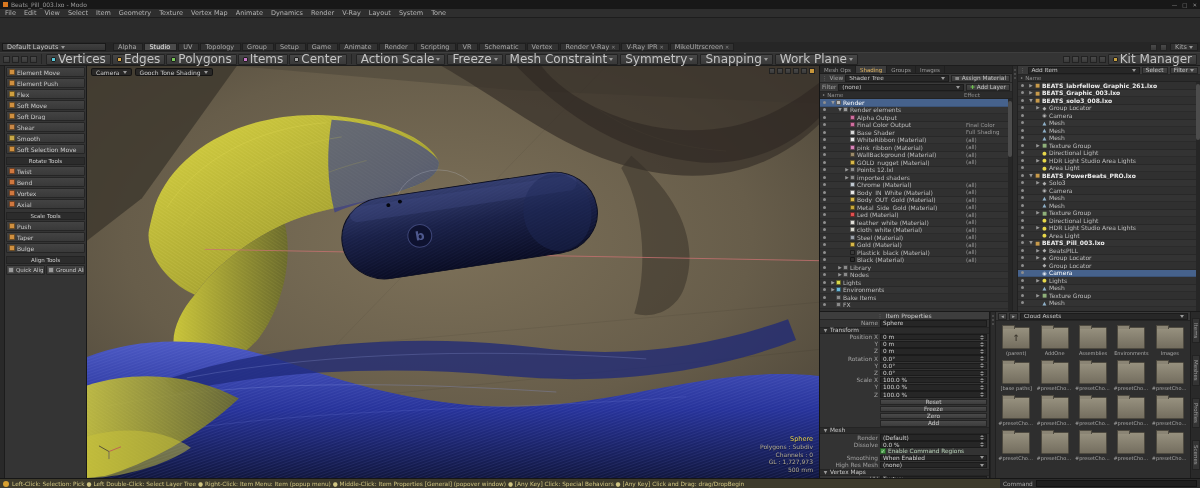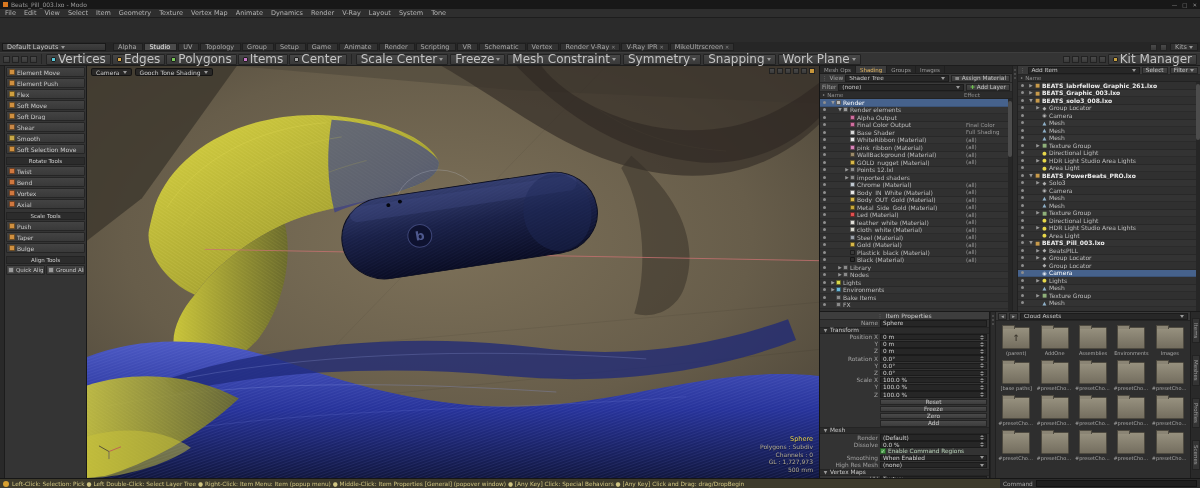--- a/index.html
+++ b/index.html
@@ -285,21 +285,21 @@
 
         <div class="tbtn">
           <span class="mode-dot" style="background: rgb(168, 168, 168);"></span>
           <span>Center</span>
         </div>
       </div>
     <span class="tsep"></span>
     <div style="display:flex;gap:2px">
 
         <div class="tbtn">
-          <span>Scale Center</span>
+          <span>Action Scale</span>
           <span class="car"></span>
         </div>
 
         <div class="tbtn">
           <span>Freeze</span>
           <span class="car"></span>
         </div>
 
         <div class="tbtn">
           <span>Mesh Constraint</span>

